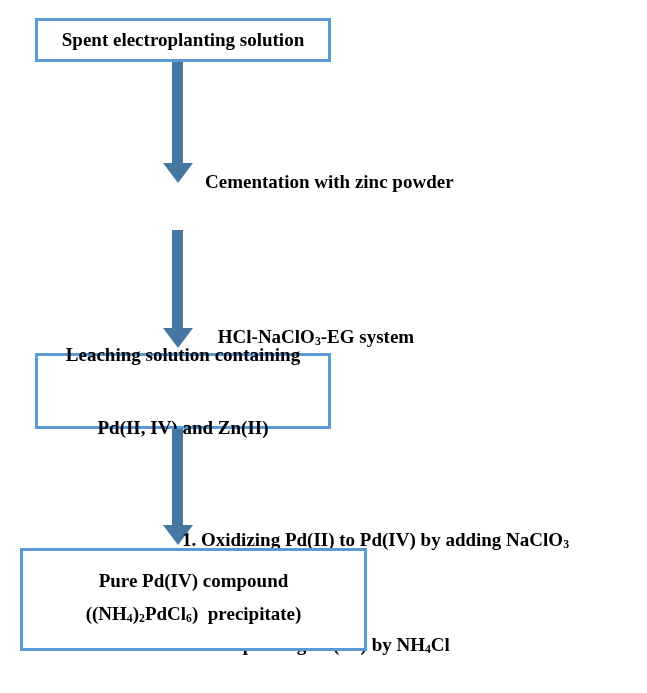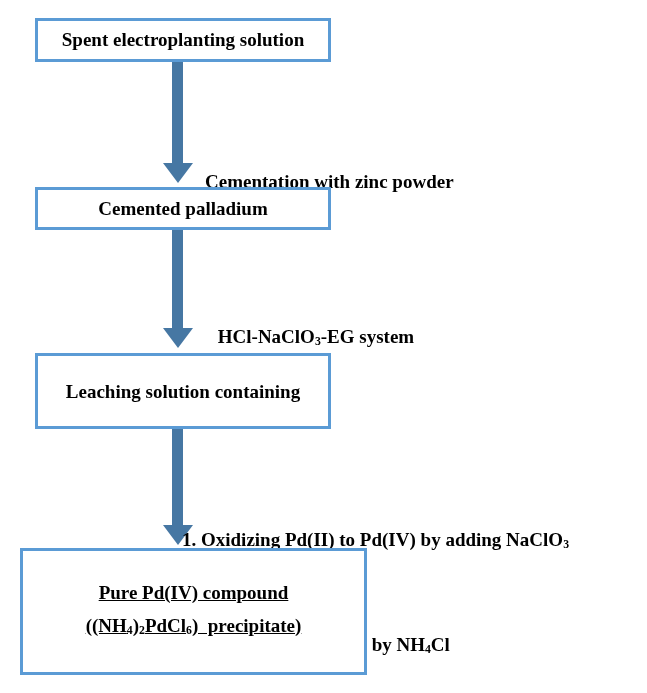--- a/index.html
+++ b/index.html
@@ -31,21 +31,21 @@
     flex-direction: column;
     align-items: center;
     justify-content: center;
     text-align: center;
     font-size: 19px;
   }
   .pbox .bline { white-space: pre; }
   .box1 { left: 35px; top: 18px;  width: 296px; height: 44px; }
   .box2 { left: 35px; top: 187px; width: 296px; height: 43px; }
   .box3 { left: 35px; top: 353px; width: 296px; height: 76px; line-height: 27px; gap: 46px; }
-  .box4 { left: 20px; top: 548px; width: 347px; height: 127px; line-height: 33px; padding-bottom: 6px; text-decoration: underline; }
+  .box4 { left: 20px; top: 548px; width: 347px; height: 103px; line-height: 33px; padding-bottom: 6px; }
   
   .arrow-shaft {
     position: absolute;
     width: 11px;
     background: var(--arrow);
     left: 172px;
   }
   .arrow-head {
     position: absolute;
     width: 0; height: 0;
@@ -84,32 +84,30 @@
   <div class="pbox box1">
     <div class="bline"><span>Spent electroplanting solution</span></div>
   </div>
 
   <div class="arrow-shaft shaft1"></div>
   <div class="arrow-head head1"></div>
   <div class="alabel alabel1">
     <div class="aline"><span>Cementation with zinc powder</span></div>
   </div>
 
-  <div class="pbox box2">
-    <div class="bline"><span>Cemented palladium</span></div>
-  </div>
 
   <div class="arrow-shaft shaft2"></div>
   <div class="arrow-head head2"></div>
   <div class="alabel alabel2">
     <div class="aline"><span>HCl-NaClO</span><sub>3</sub><span>-EG system</span></div>
   </div>
 
   <div class="pbox box3">
     <div class="bline"><span>Leaching solution containing</span></div>
+    <div class="bline"><span>Pd(II, IV) and Zn(II)</span></div>
   </div>
 
   <div class="arrow-shaft shaft3"></div>
   <div class="arrow-head head3"></div>
   <div class="alabel alabel3">
     <div class="aline"><span>1. Oxidizing Pd(II) to Pd(IV) by adding NaClO</span><sub>3</sub></div>
     <div class="aline"><span>2. Precipitating Pd(IV) by NH</span><sub>4</sub><span>Cl</span></div>
   </div>
 
   <div class="pbox box4">

